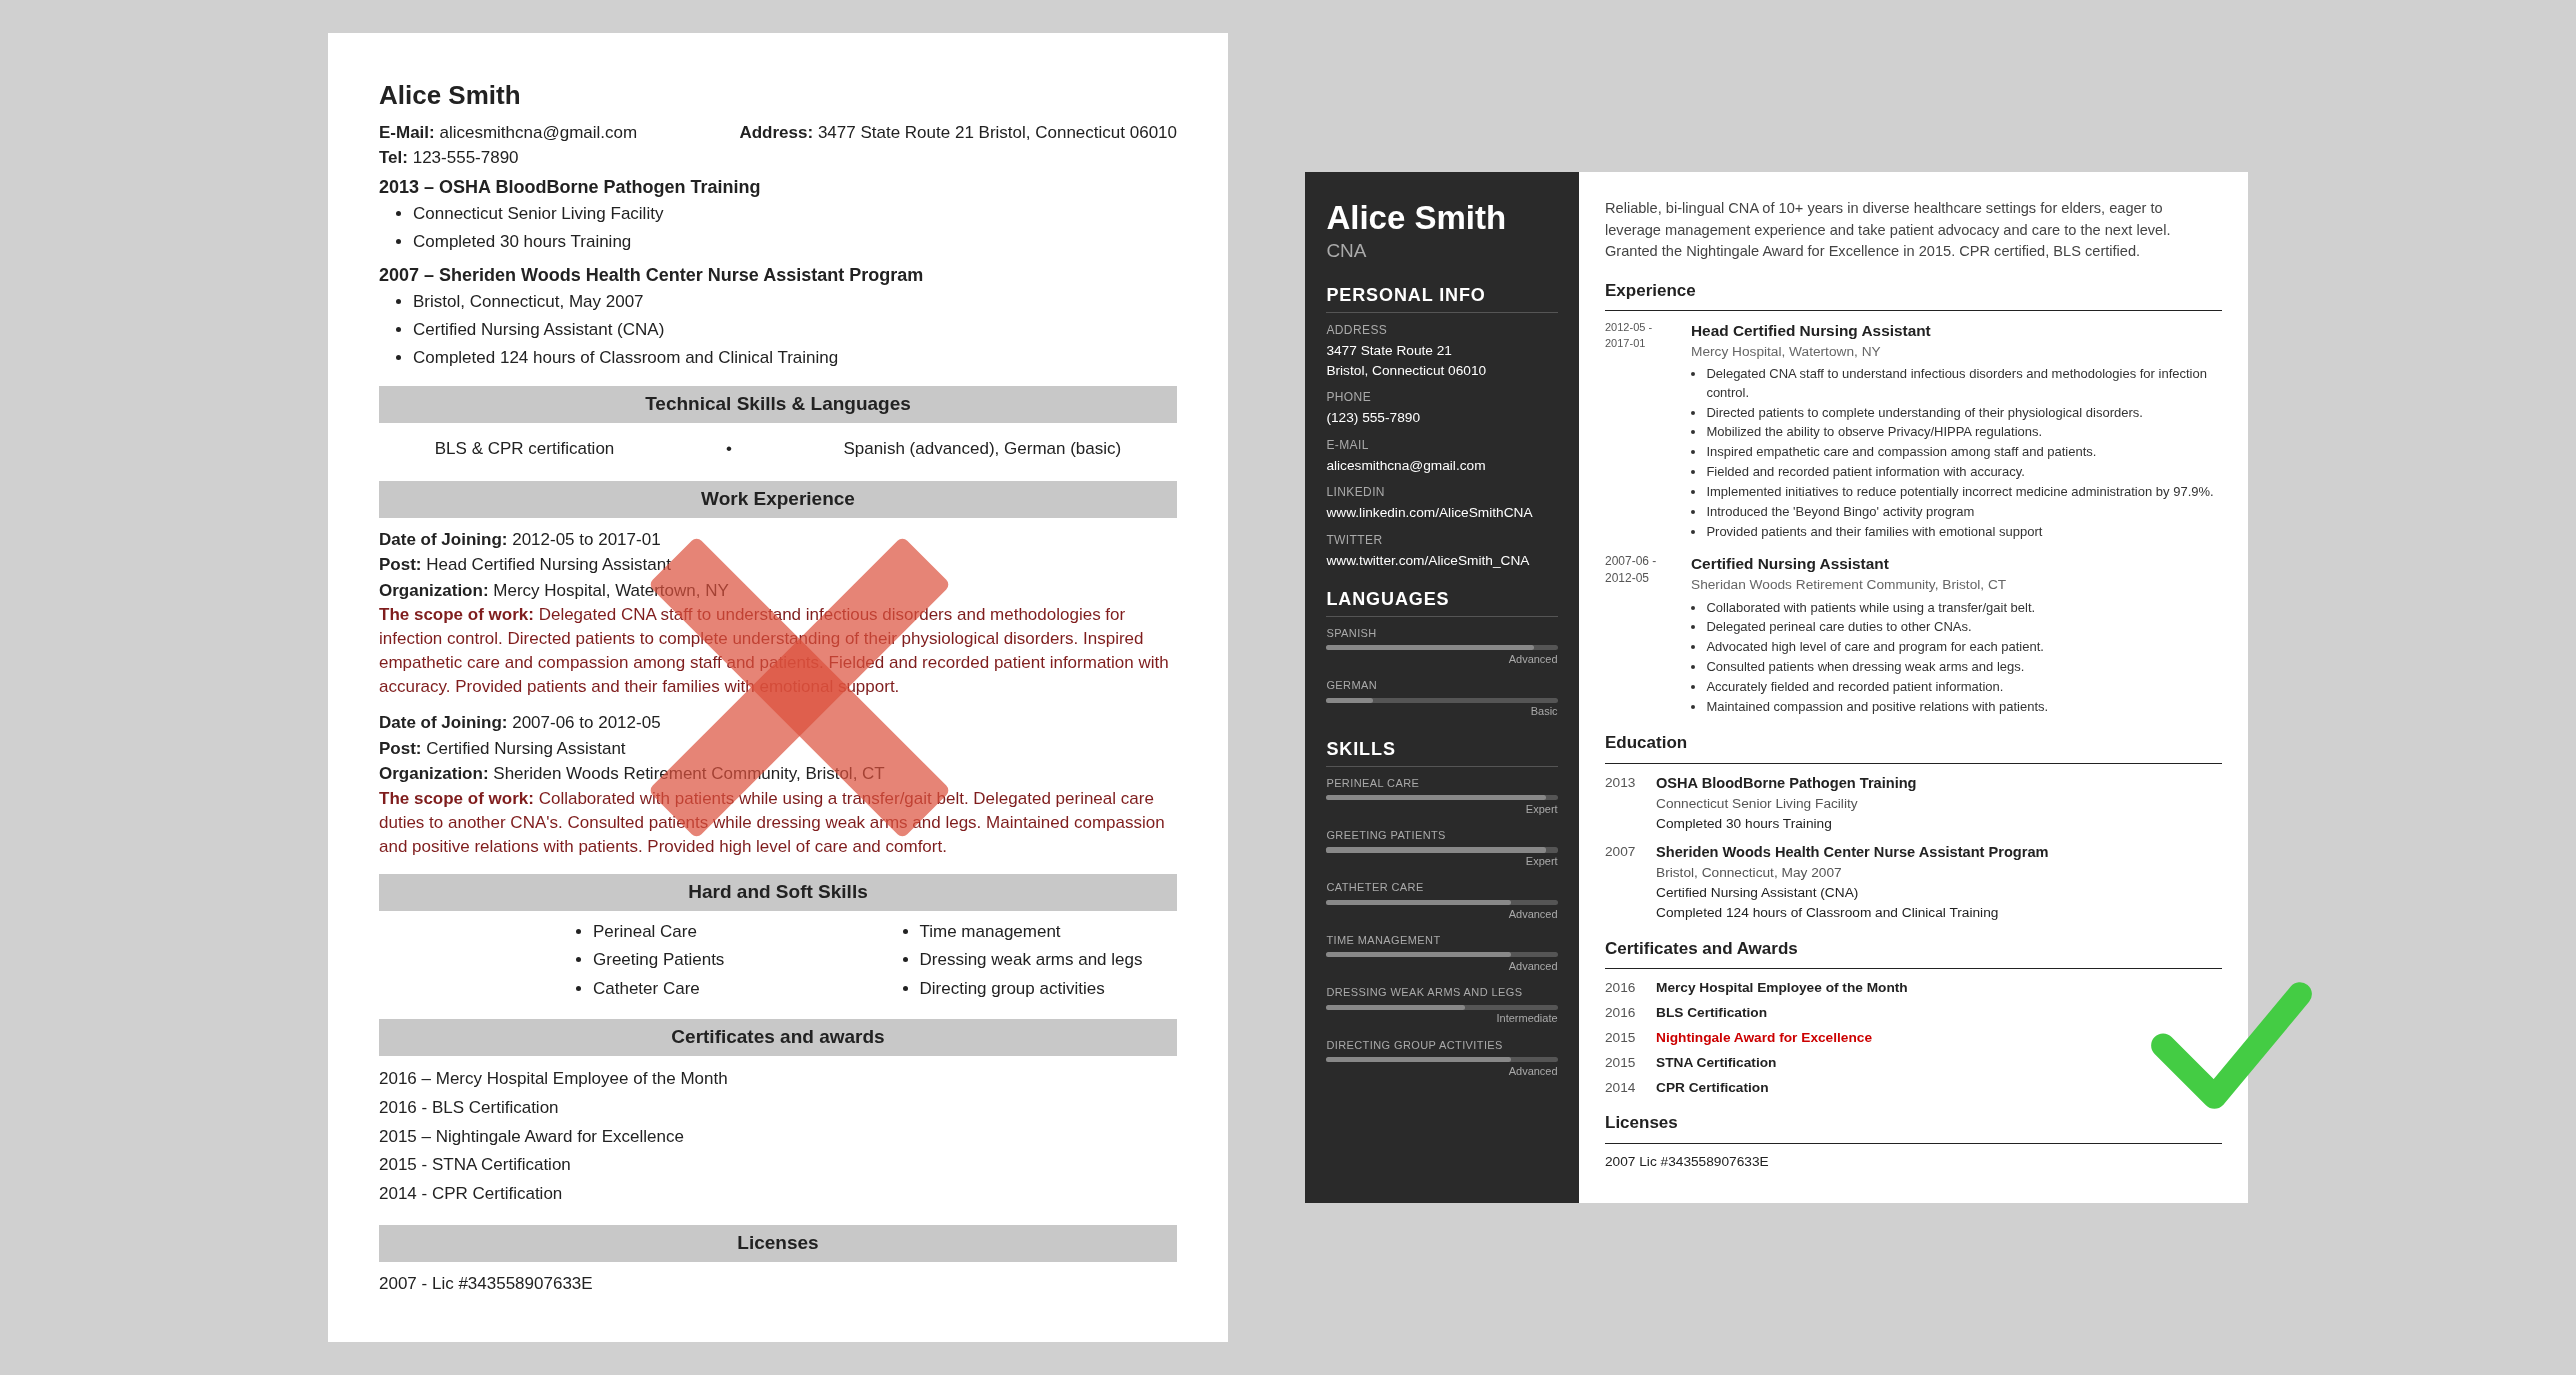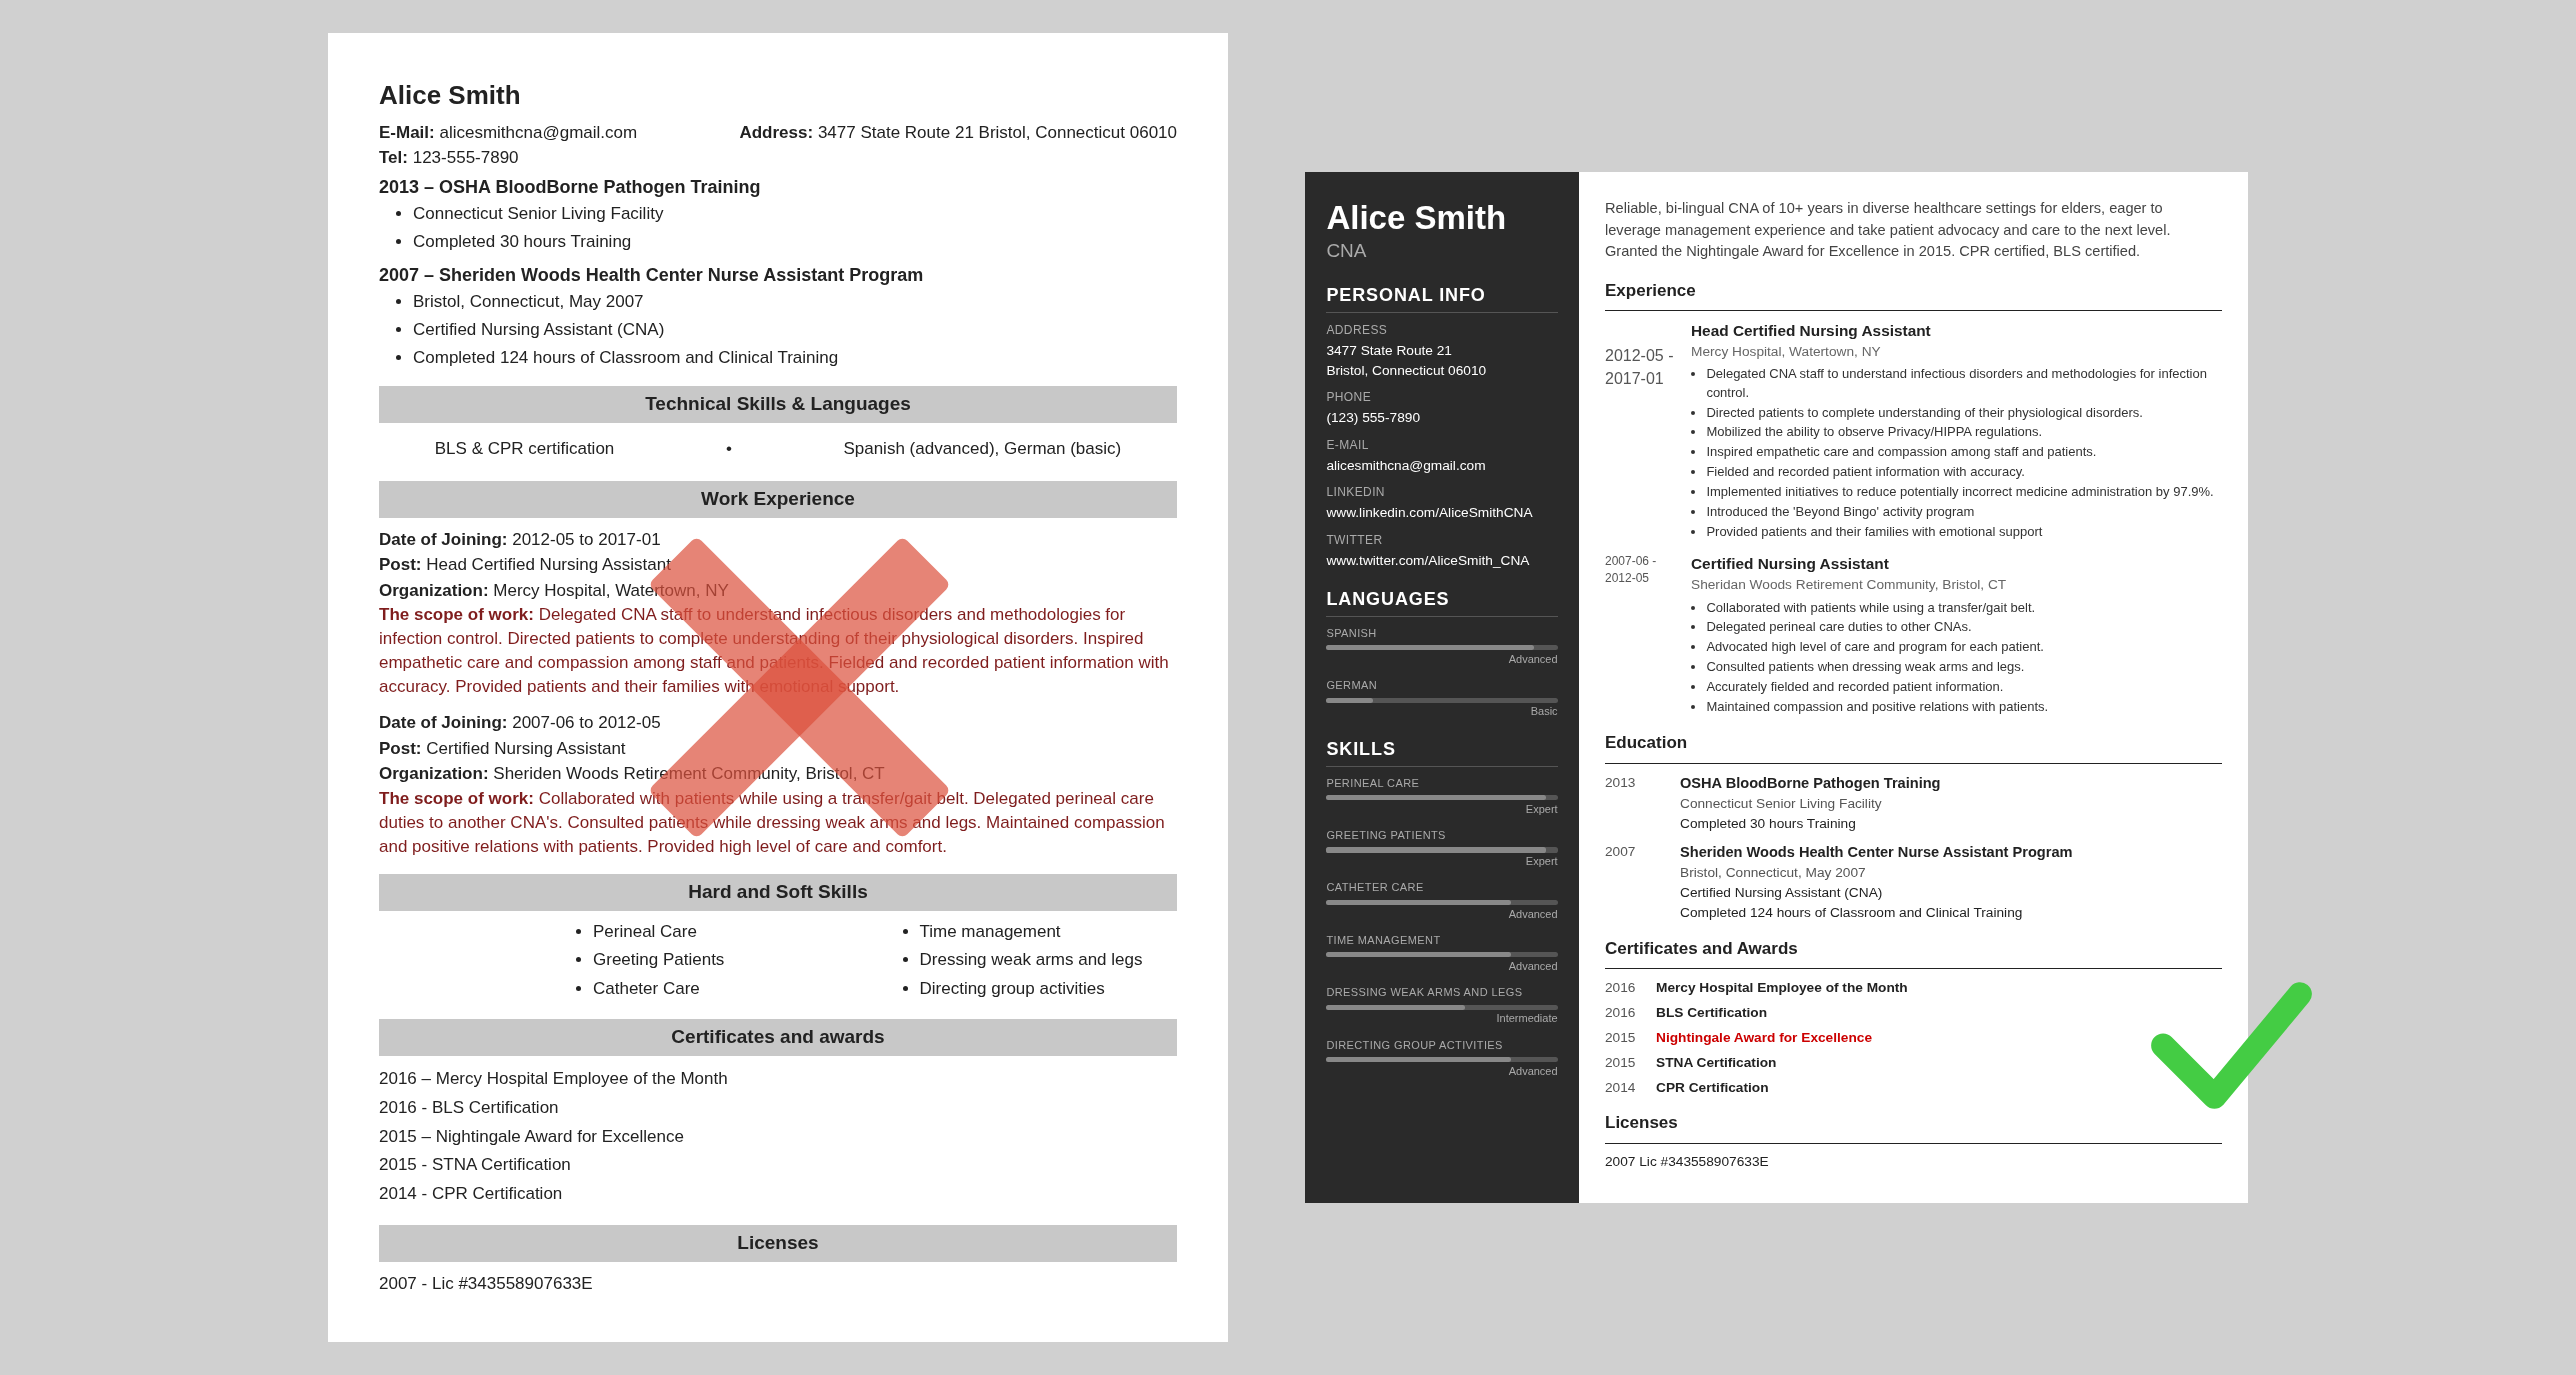--- a/index.html
+++ b/index.html
@@ -259,21 +259,20 @@
       padding-left: 15.4px;
       color: #333;
     }
     .main-content .exp-bullets li {
       margin-bottom: 1.7px;
       line-height: 1.4;
     }
     .main-content .edu-item {
       display: flex;
       margin-bottom: 8.6px;
-      gap: 24px;
     }
     .main-content .edu-year {
       width: 51px;
       min-width: 51px;
       font-size: 13.7px;
       color: #555;
     }
     .main-content .edu-details {
       flex: 1;
       font-size: 13.7px;
@@ -482,21 +481,21 @@
         <div class="skill-level">Advanced</div>
       </div>
     </div>
 
     <div class="main-content">
       <div class="summary">Reliable, bi-lingual CNA of 10+ years in diverse healthcare settings for elders, eager to leverage management experience and take patient advocacy and care to the next level. Granted the Nightingale Award for Excellence in 2015. CPR certified, BLS certified.</div>
 
       <div class="section-title">Experience</div>
 
       <div class="exp-item">
-        <div class="exp-dates" style="white-space:pre-line; font-size:16px;margin-top:24px;">2012-05 -
+        <div class="exp-dates" style="white-space:pre-line; font-size:11px;">2012-05 -
 2017-01</div>
         <div class="exp-details">
           <div class="exp-job-title">Head Certified Nursing Assistant</div>
           <div class="exp-org">Mercy Hospital, Watertown, NY</div>
           <ul class="exp-bullets">
             <li>Delegated CNA staff to understand infectious disorders and methodologies for infection control.</li>
             <li>Directed patients to complete understanding of their physiological disorders.</li>
             <li>Mobilized the ability to observe Privacy/HIPPA regulations.</li>
             <li>Inspired empathetic care and compassion among staff and patients.</li>
             <li>Fielded and recorded patient information with accuracy.</li>

